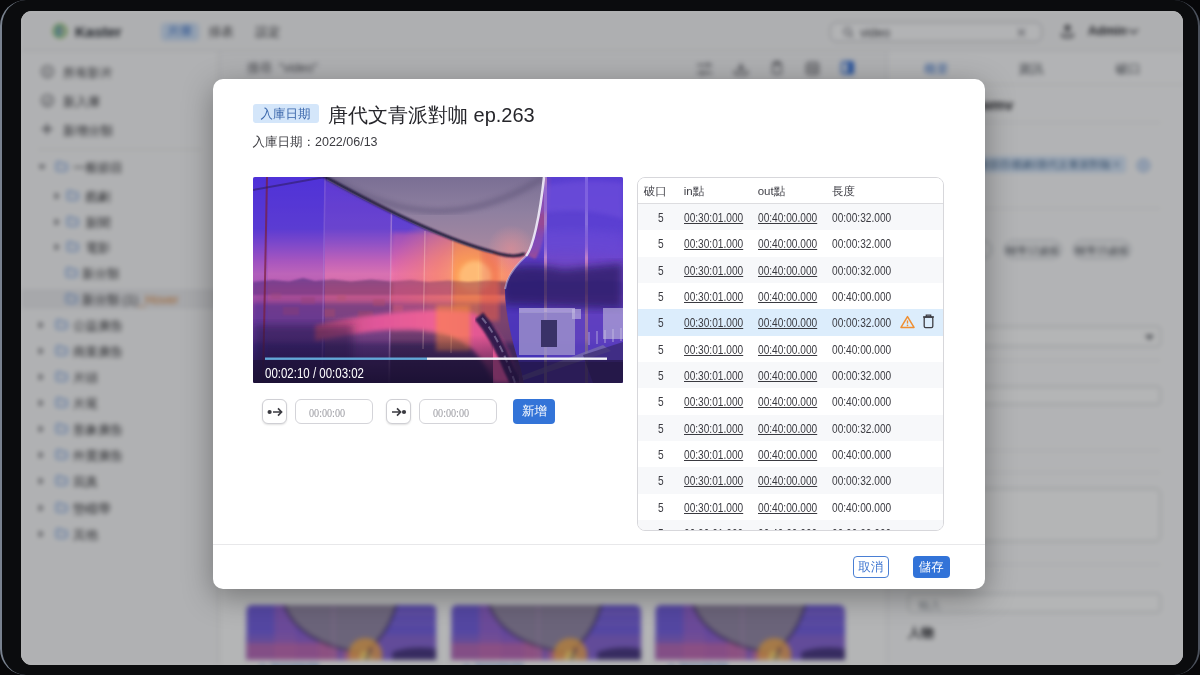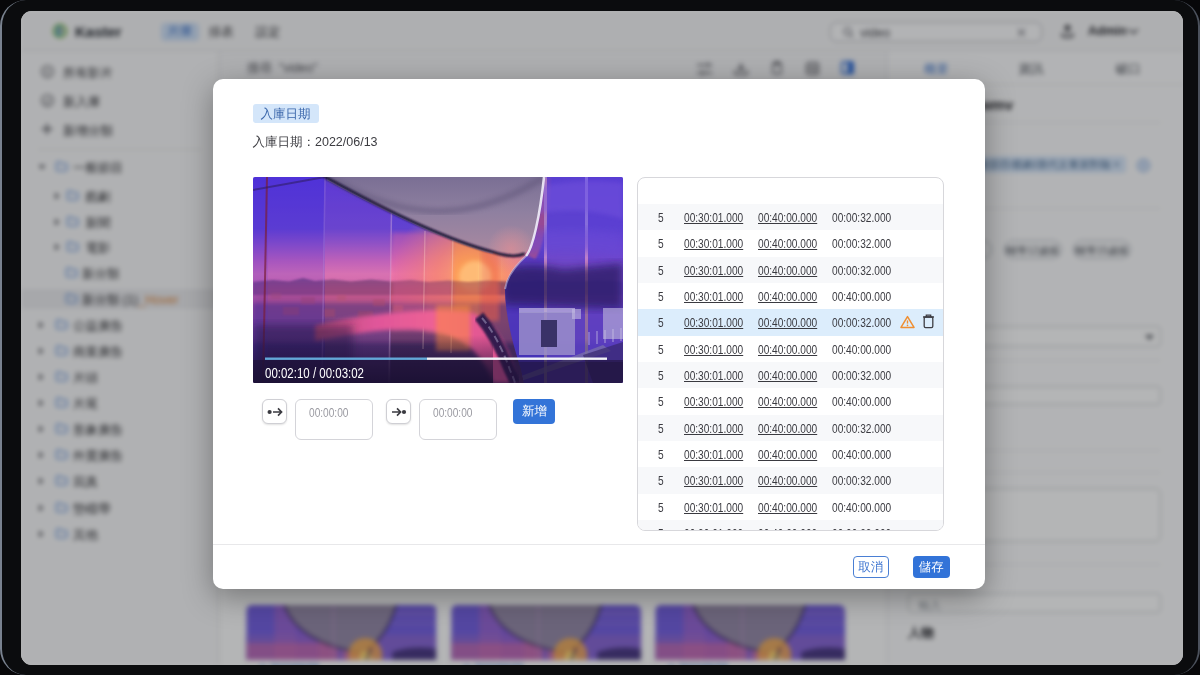--- a/index.html
+++ b/index.html
@@ -50,22 +50,22 @@
 
 .modal { position:absolute; left:191.5px; top:68.2px; width:772.9px; height:510.3px;
   background:#fff; border-radius:10px; box-shadow:0 8px 30px rgba(0,0,0,0.35); }
 .mtag { position:absolute; left:40px; top:25.3px; width:66px; height:19.5px; background:#d4e6fa;
   border-radius:3px; color:#3b67ab; font-size:12.5px; text-align:center; line-height:20px; }
 .mtitle { position:absolute; left:115.5px; top:23px; font-size:20px; color:#26262b; }
 .mdate { position:absolute; left:40px; top:55.5px; font-size:12.5px; color:#3c3c41; }
 .player { position:absolute; left:40.5px; top:98.3px; width:370px; height:206px; overflow:hidden; border-radius:2px; }
 .cbtn { position:absolute; top:320.3px; width:25px; height:25px; border:1px solid #cfcfd4;
   border-radius:6px; background:#fff; box-shadow:0 1px 2px rgba(0,0,0,.12); }
-.cinput { position:absolute; top:320.3px; width:78.4px; height:41px; border:1px solid #d4d4d9;
-  border-radius:6px; background:#fff; font-size:13px; color:#9a9aa1; }
+.cinput { position:absolute; top:320.3px; width:78.4px; height:25px; border:1px solid #d4d4d9;
+  border-radius:6px; background:#fff; font-size:13px; color:#9a9aa1;font-family:Liberation Serif, serif; }
 .cinput i { position:absolute; left:13px; top:5px; font-style:normal; display:inline-block;
   transform:scaleX(.78); transform-origin:left; }
 .addbtn { position:absolute; left:300.9px; top:320.3px; width:42px; height:25px; background:#3374d8;
   border-radius:4px; color:#fff; font-size:12.5px; text-align:center; line-height:25px; }
 .tbl { position:absolute; left:424.5px; top:98.3px; width:306.9px; height:354px;
   border:1px solid #d7d7db; border-radius:8px; overflow:hidden; background:#fff; }
 .thead { position:absolute; left:0; top:0; width:100%; height:26px; background:#fff;
   border-bottom:1px solid #dddde0; font-size:11.5px; color:#3f3f46; }
 .trow { position:absolute; left:0; width:100%; height:26.33px; font-size:13px; color:#3a3a40; }
 .trow .c { position:absolute; top:6px; display:inline-block; transform:scaleX(.78); transform-origin:left; }
@@ -373,20 +373,21 @@
        <symbol id="i-caret-d" viewBox="0 0 8 6">
                 <path d="M0.6 1 L4 5.4 L7.4 1 Z" fill="#5c5c62"></path>
               </symbol>
      </defs>
    </svg>
   </div>
       </div>
   <div class="mask"></div>
   <div class="modal" id="modal">
    <div class="mtag cjk">入庫日期</div>
+   <div class="mtitle cjk">唐代文青派對咖 ep.263</div>
    <div class="mdate cjk">入庫日期：2022/06/13</div>
    <div class="player">
     <svg width="370" height="206" viewBox="0 0 370 206">
      <defs>
       <linearGradient id="sky" x1="0" y1="0" x2="0" y2="1">
        <stop offset="0" stop-color="#5134d8"></stop>
                 <stop offset="0.25" stop-color="#6242d0"></stop>
        <stop offset="0.33" stop-color="#9755c4"></stop>
                 <stop offset="0.41" stop-color="#d068b4"></stop>
        <stop offset="0.47" stop-color="#ee7cac"></stop>
@@ -515,20 +516,26 @@
      <svg class="abs" style="left:4px;top:6px" width="16" height="12" viewBox="0 0 16 12">
        <path d="M1 6 L9.4 6 M6 2.4 L9.6 6 L6 9.6" stroke="#3a3a40" stroke-width="1.6" fill="none"></path>
        <circle cx="13" cy="6" r="2.1" fill="#3a3a40"></circle>
      </svg>
    </div>
    <div class="cinput" style="left:206.4px">
           <i>00:00:00</i>
         </div>
    <div class="addbtn cjk">新增</div>
    <div class="tbl" id="tbl">
+     <div class="thead">
+       <span class="abs cjk" style="left:5.7px;top:6px">破口</span>
+       <span class="abs" style="left:45.7px;top:6px">in點</span>
+       <span class="abs" style="left:119.7px;top:6px">out點</span>
+       <span class="abs cjk" style="left:193.9px;top:6px">長度</span>
+     </div>
      <div class="trow" style="top:26.00px;background:#f7f8fa;">
             <span class="c" style="left:19.5px">5</span>
             <span class="c u" style="left:45.7px">00:30:01.000</span>
             <span class="c u" style="left:119.7px">00:40:00.000</span>
             <span class="c" style="left:193.9px">00:00:32.000</span>
           </div>
      <div class="trow" style="top:52.33px;">
             <span class="c" style="left:19.5px">5</span>
             <span class="c u" style="left:45.7px">00:30:01.000</span>
             <span class="c u" style="left:119.7px">00:40:00.000</span>

